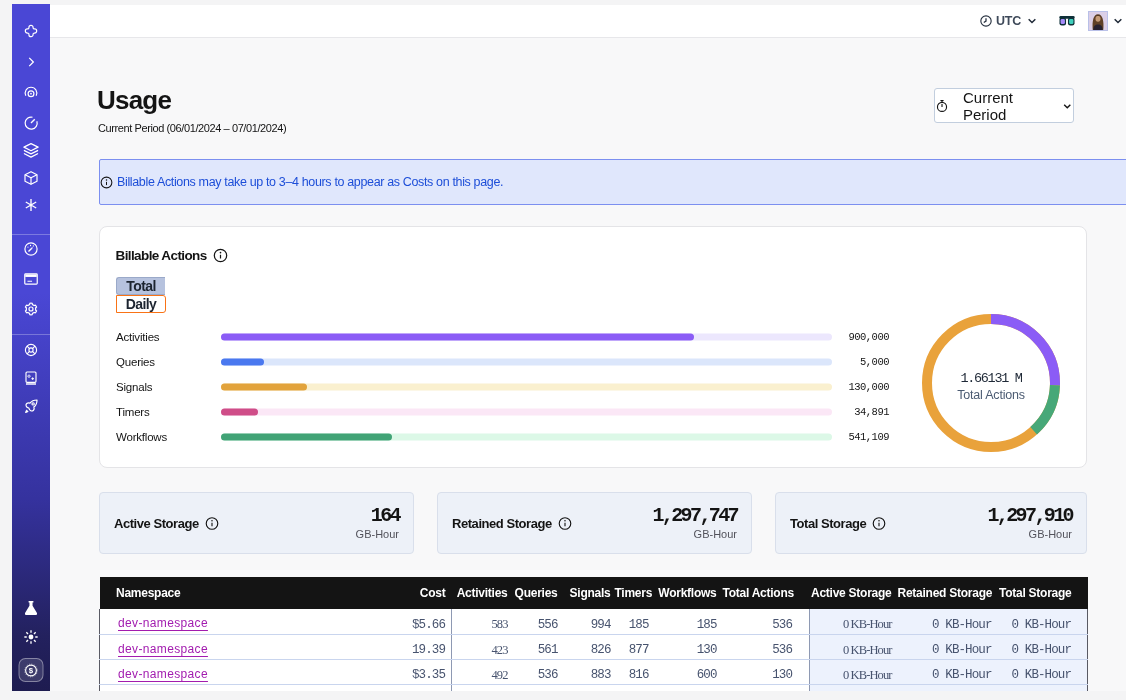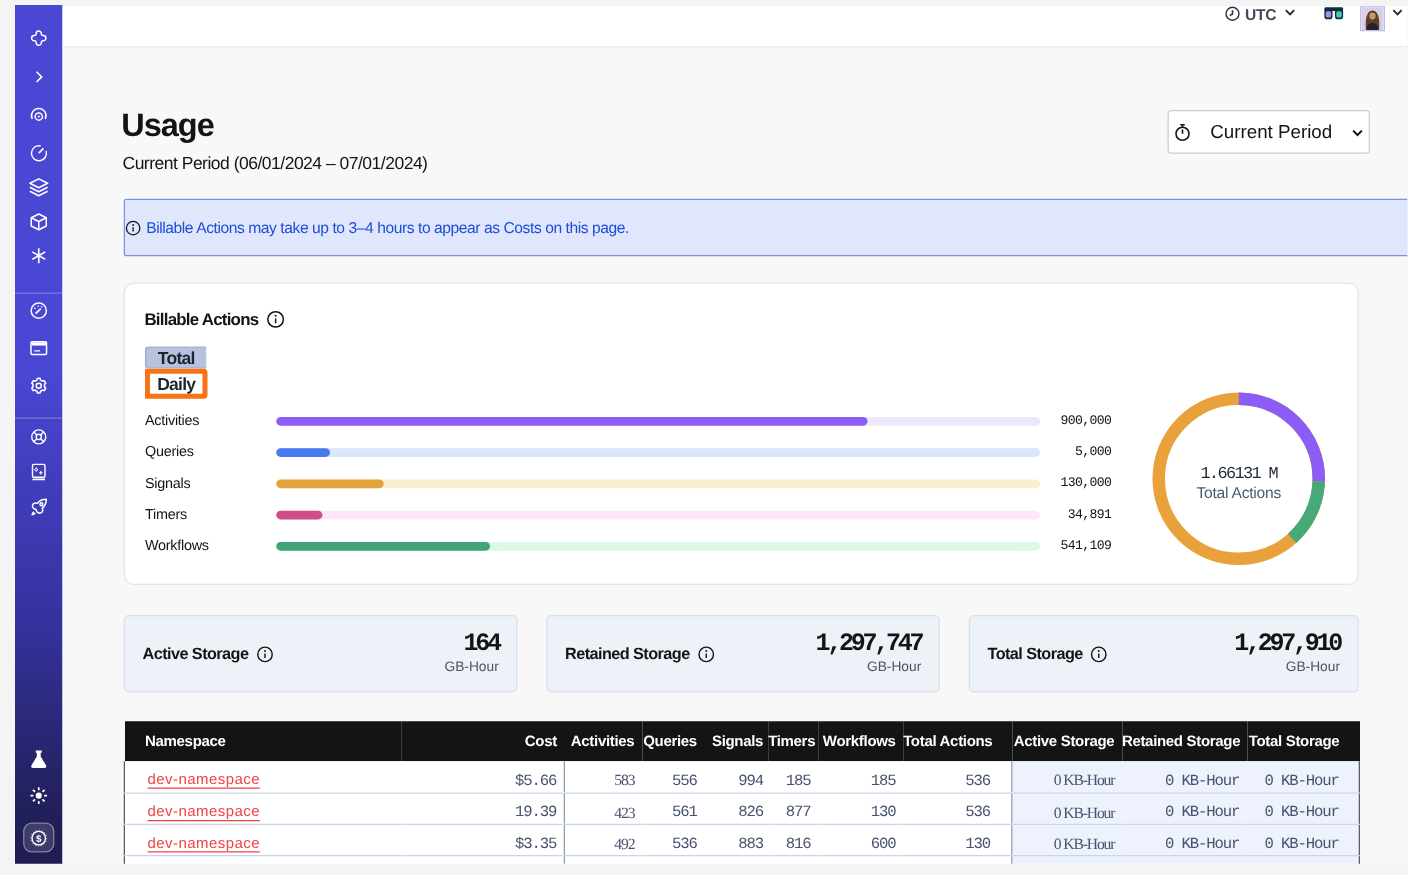--- a/index.html
+++ b/index.html
@@ -9,62 +9,62 @@
   .sidebar { position:absolute; left:12px; top:4px; width:38px; height:687px;
     background:linear-gradient(180deg,#4A47D5 0%,#4A47D5 42%,#35329E 72%,#23215E 92%,#1E1C50 100%); }
   .sicon { position:absolute; left:50%; transform:translate(-50%,-50%); }
   .sep { position:absolute; left:0; width:38px; height:1px; background:rgba(255,255,255,0.28); }
   .dollarbadge { position:absolute; left:50%; transform:translate(-50%,-50%); width:25px; height:24px;
      border-radius:7px; background:rgba(255,255,255,0.13); border:1px solid rgba(255,255,255,0.38);
      display:flex; align-items:center; justify-content:center; }
 
   .topbar { position:absolute; left:50px; top:5px; right:0; height:33px; background:#ffffff;
      border-bottom:1px solid #e7e7ea; }
-  .tb-right { position:absolute; right:3px; top:0; height:32px; display:flex; align-items:flex-start; }
+  .tb-right { position:absolute; right:3px; top:0; height:32px; display:flex; align-items:center; }
 
   .main { position:absolute; left:50px; top:38px; right:0; height:653px; background:#f8f8f9; overflow:hidden; }
 
   h1.usage { position:absolute; left:47px; top:47px; font-size:26px; font-weight:700; color:#141414; letter-spacing:-0.8px; }
-  .subhead { position:absolute; left:48px; top:84px; font-size:14px; letter-spacing:-0.4px; color:#141414; }
-
-  .period-btn { position:absolute; left:884px; top:50px; width:162px; height:35px; background:#fff;
+  .subhead { position:absolute; left:48px; top:84px; font-size:11px; letter-spacing:-0.4px; color:#141414; }
+
+  .period-btn { position:absolute; left:884px; top:50px; width:140px; height:35px; background:#fff;
      border:1px solid #c2cede; border-radius:3px; display:flex; align-items:center; justify-content:center;
      font-size:15px; font-weight:500; color:#141414; gap:14px; }
 
   .banner { position:absolute; left:49px; top:121px; width:1092px; height:46px; background:#e0e7fc;
      border:1px solid #7c8ff0; border-radius:2px; display:flex; align-items:center; 
      font-size:12.5px; letter-spacing:-0.35px; color:#1d4ed8; gap:4px; }
 
   .card { position:absolute; left:49px; top:188px; width:988px; height:242px; background:#fff;
      border:1px solid #e4e4e7; border-radius:8px; }
   .card-title { position:absolute; left:15.5px; top:21px; font-size:13.5px; font-weight:700; letter-spacing:-0.6px; color:#141414;
      display:flex; align-items:center; gap:6px; }
   .tabs { position:absolute; left:16px; top:50px; height:32px; display:flex;flex-direction:column; }
   .tab { height:32px; display:flex; align-items:center; justify-content:center; font-size:14px; font-weight:700; letter-spacing:-0.6px; color:#1c2430; }
   .tab.sel { width:49px; background:#b6c2de; border:1px solid #9aa9c9; border-right:none; border-radius:3px 0 0 3px; }
-  .tab.unsel { width:50px; background:#fff; border:4px solid #f97316; border-radius:0 3px 3px 0; }
+  .tab.unsel { width:50px; background:#fff; border:1px solid #f97316; border-radius:0 3px 3px 0; }
 
   .barrow { position:absolute; left:0; width:988px; height:20px; }
   .barrow .lbl { position:absolute; left:16px; top:50%; transform:translateY(-50%); font-size:11.5px; letter-spacing:-0.2px; color:#141414; }
   .barrow .track { position:absolute; left:121px; top:50%; transform:translateY(-50%); width:611px; height:7px; border-radius:3.5px; }
   .barrow .fill { position:absolute; left:0; top:0; height:7px; border-radius:3.5px; }
   .barrow .val { position:absolute; right:199px; top:50%; transform:translateY(-50%); font-family:Liberation Mono, monospace; font-size:10.5px; letter-spacing:-0.5px; color:#141414; }
 
   .stat { position:absolute; top:454px; height:62px; background:#edf1f8; border:1px solid #d9dfeb; border-radius:4px; }
   .stat .sl { position:absolute; left:14px; top:50%; transform:translateY(-50%); font-size:13px; font-weight:700; letter-spacing:-0.45px; color:#141414; display:flex; align-items:center; gap:6px; }
   .stat .sv { position:absolute; right:14px; top:11px; font-family:"Liberation Mono",monospace; font-weight:700; font-size:20px; letter-spacing:-2.6px; color:#141414; }
   .stat .su { position:absolute; right:14px; top:35px; font-size:11px; color:#52525b; }
 
   table.usage-tbl { position:absolute; left:49px; top:539px; width:988px; border-collapse:collapse; table-layout:fixed; }
   .usage-tbl th { background:#141414; color:#fff; font-size:12px; font-weight:700; letter-spacing:-0.25px; height:32px; padding:0 6px 0 0; text-align:right; white-space:nowrap; }
   .usage-tbl th:first-child { text-align:left; padding-left:16.5px; }
   .usage-tbl td { height:25px; padding:7px 6px 0 0; font-family:"Liberation Mono",monospace; font-size:12.5px; letter-spacing:-0.9px; color:#47536e; text-align:right; background:#fff; border-bottom:1px solid #c9d5ee; white-space:nowrap; }
   .usage-tbl td.first { border-left:1px solid #595a64; }
   .usage-tbl td.last { border-right:1px solid #595a64; }
-  .usage-tbl td:first-child { font-family:"Liberation Sans",sans-serif; font-size:12px; letter-spacing:0.35px; text-align:left; padding:4px 0 0 18px; height:25px; color:#ef4444; }
+  .usage-tbl td:first-child { font-family:"Liberation Sans",sans-serif; font-size:12px; letter-spacing:0.35px; text-align:left; padding:4px 0 0 18px; height:25px; color:#a21caf; }
   .usage-tbl td.blue { background:#edf2fd; }
   .usage-tbl td.sepl { border-left:1px solid #8e99b3;font-family:Liberation Serif, serif; }
   
 </style>
 </head>
 <body>
 
 <div class="sidebar" id="sidebar">
     <div class="sicon" style="top:29px;"><svg width="15" height="15" viewBox="0 0 24 24" fill="none" stroke="#ffffff" stroke-width="1.9">
         <path d="M8.7 6.2 A3.3 3.3 0 1 1 15.3 6.2 A2.2 2.2 0 0 0 17.8 8.7 A3.3 3.3 0 1 1 17.8 15.3 A2.2 2.2 0 0 0 15.3 17.8 A3.3 3.3 0 1 1 8.7 17.8 A2.2 2.2 0 0 0 6.2 15.3 A3.3 3.3 0 1 1 6.2 8.7 A2.2 2.2 0 0 0 8.7 6.2 Z"></path>

